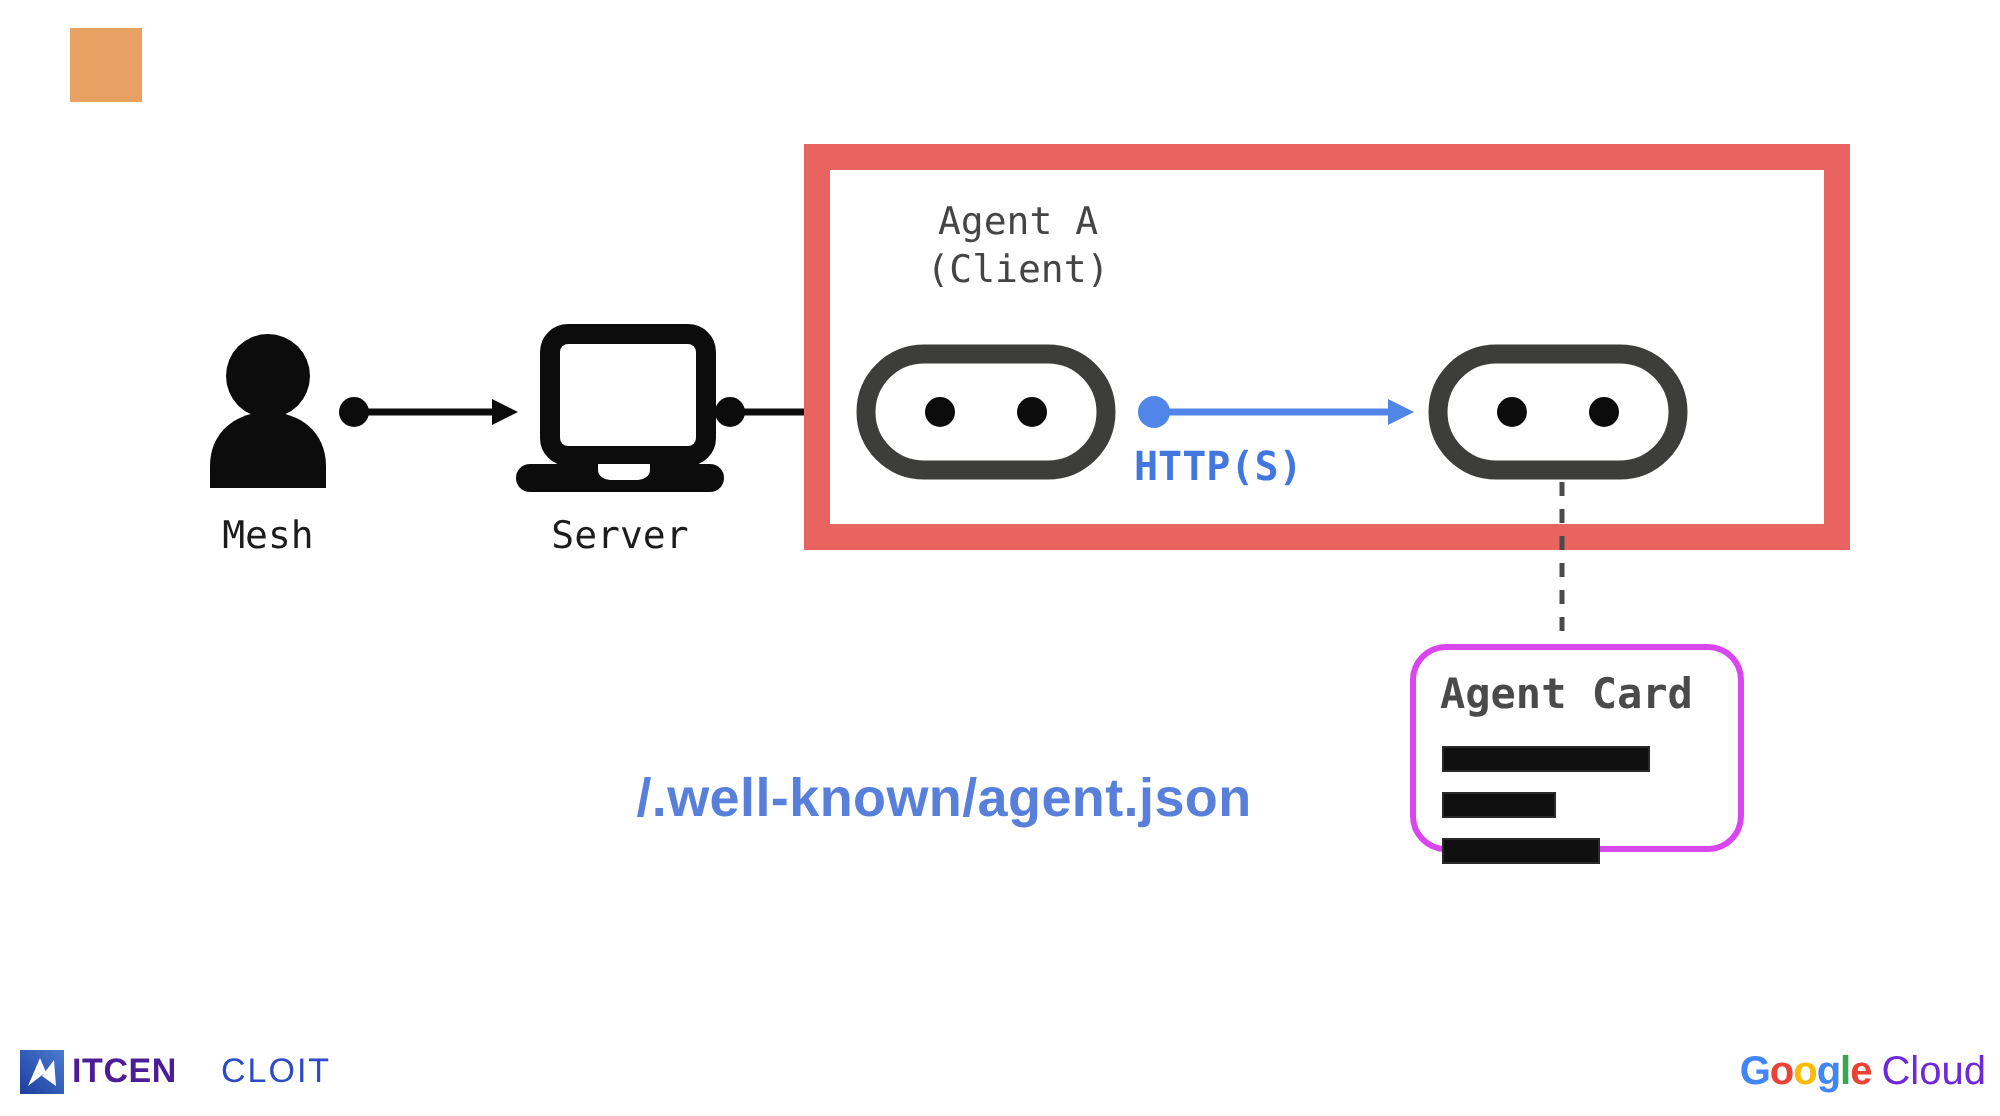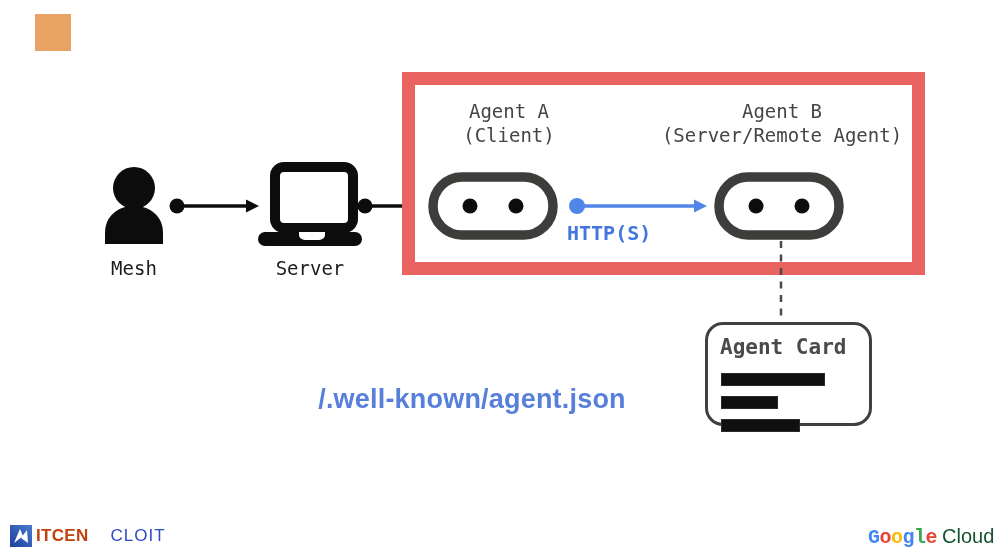--- a/index.html
+++ b/index.html
@@ -23,41 +23,41 @@
   .red-box{left:402px;top:72px;width:523px;height:203px;border:13px solid #E96360;
            background:#ffffff;box-sizing:border-box;}
   .agent-label{font-size:19px;line-height:24px;color:#454545;text-align:center;white-space:pre-line;}
   .agent-a-label{left:403px;top:99px;width:180px;padding-left:16px;}
   .agent-b-label{left:632px;top:99px;width:300px;}
   .http-label{left:567px;top:221px;width:140px;
               font-size:20px;font-weight:bold;color:#4377E0;}
 
   
   .agent-card{left:705px;top:322px;width:167px;height:104px;background:#ffffff;
-              border:3px solid #404040;border-radius:18px;box-sizing:border-box;}
+              border:3px solid #d946ef;border-radius:18px;box-sizing:border-box;}
   .agent-card-title{position:absolute;left:12px;top:10px;font-size:21px;font-weight:bold;color:#4A4A4A;}
   .card-line{position:absolute;left:13px;height:13px;background:#101010;border:1px solid #2a2a2a;box-sizing:border-box;}
   .card-line-1{top:48px;width:104px;}
   .card-line-2{top:71px;width:57px;}
   .card-line-3{top:94px;width:79px;}
 
   
   .well-known{left:312px;top:384px;width:320px;text-align:center;
               font-family:"Liberation Sans",sans-serif;font-weight:bold;
               font-size:27px;color:#5880DB;letter-spacing:.2px;}
 
   
   .itcen-logo{left:10px;top:524px;height:24px;display:flex;align-items:center;gap:4px;
               font-family:"Liberation Sans",sans-serif;}
-  .itcen-part1{color:#c2410c;font-weight:bold;font-size:17px;letter-spacing:.3px;}
+  .itcen-part1{color:#4c1d95;font-weight:bold;font-size:17px;letter-spacing:.3px;}
   .itcen-part2{color:#2C4BC8;font-weight:normal;font-size:17px;letter-spacing:1px;margin-left:18px;}
   .google-logo{left:868px;top:525px;width:125px;text-align:right;
                font-family:"Liberation Sans",sans-serif;font-size:20px;}
-  .google-word{font-weight:600;letter-spacing:-.5px;font-family:Liberation Mono, monospace;}
-  .google-cloud-word{color:#14532d;margin-left:5px;}
+  .google-word{font-weight:600;letter-spacing:-.5px;}
+  .google-cloud-word{color:#6d28d9;margin-left:5px;}
 </style>
 </head>
 <body>
 
 <div class="slide">
 
   <div class="abs title-accent"></div>
 
   <svg class="abs" style="left:99px;top:163px" width="70" height="82" viewBox="0 0 70 82">
     <circle cx="35" cy="25" r="21" fill="#0c0c0c"></circle>
@@ -80,22 +80,20 @@
 
   <svg class="abs" style="left:354px;top:194px" width="52" height="24" viewBox="0 0 52 24">
     <circle cx="11" cy="12" r="7.5" fill="#0c0c0c"></circle>
     <line x1="11" y1="12" x2="52" y2="12" stroke="#0c0c0c" stroke-width="3.5"></line>
   </svg>
 
   <div class="abs red-box"></div>
 
   <div class="abs agent-label agent-a-label">Agent A
 (Client)</div>
-  <div class="abs agent-label agent-b-label">Agent B
-(Server/Remote Agent)</div>
 
   <svg class="abs" style="left:428px;top:172px" width="130" height="68" viewBox="0 0 130 68">
     <rect x="5" y="5" width="120" height="58" rx="29" fill="#ffffff" stroke="#3D3D3B" stroke-width="9.5"></rect>
     <circle cx="42" cy="34" r="7.5" fill="#0c0c0c"></circle>
     <circle cx="88" cy="34" r="7.5" fill="#0c0c0c"></circle>
   </svg>
 
   <svg class="abs" style="left:714px;top:172px" width="130" height="68" viewBox="0 0 130 68">
     <rect x="5" y="5" width="120" height="58" rx="29" fill="#ffffff" stroke="#3D3D3B" stroke-width="9.5"></rect>
     <circle cx="42" cy="34" r="7.5" fill="#0c0c0c"></circle>

